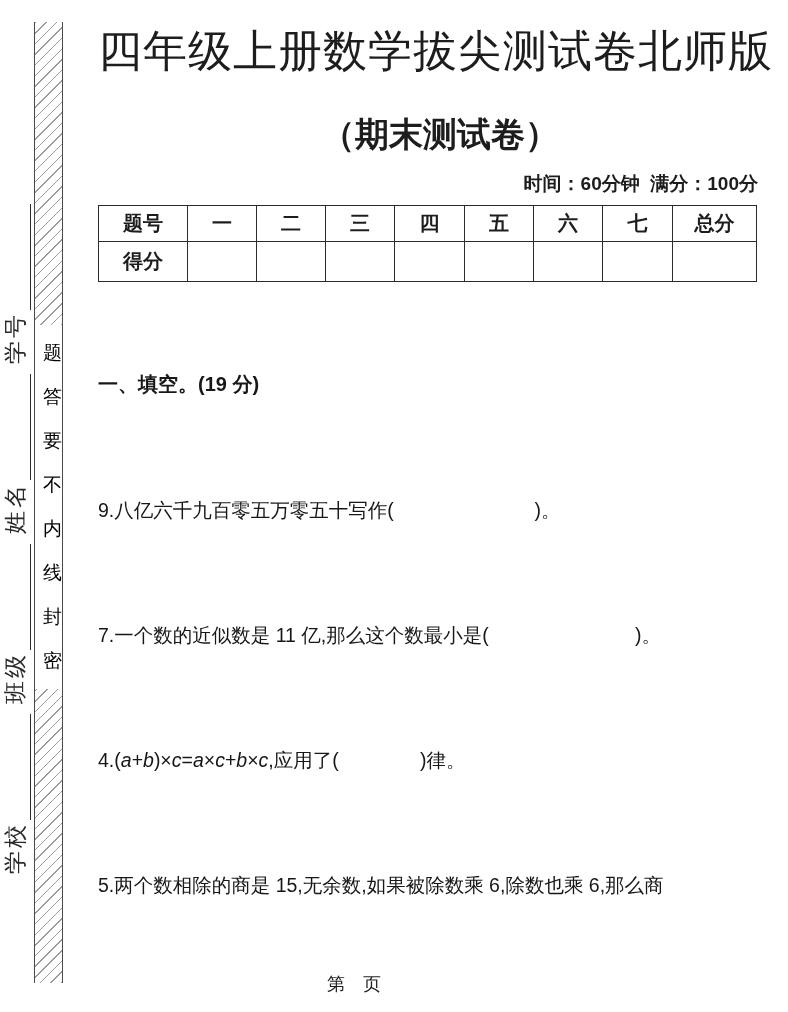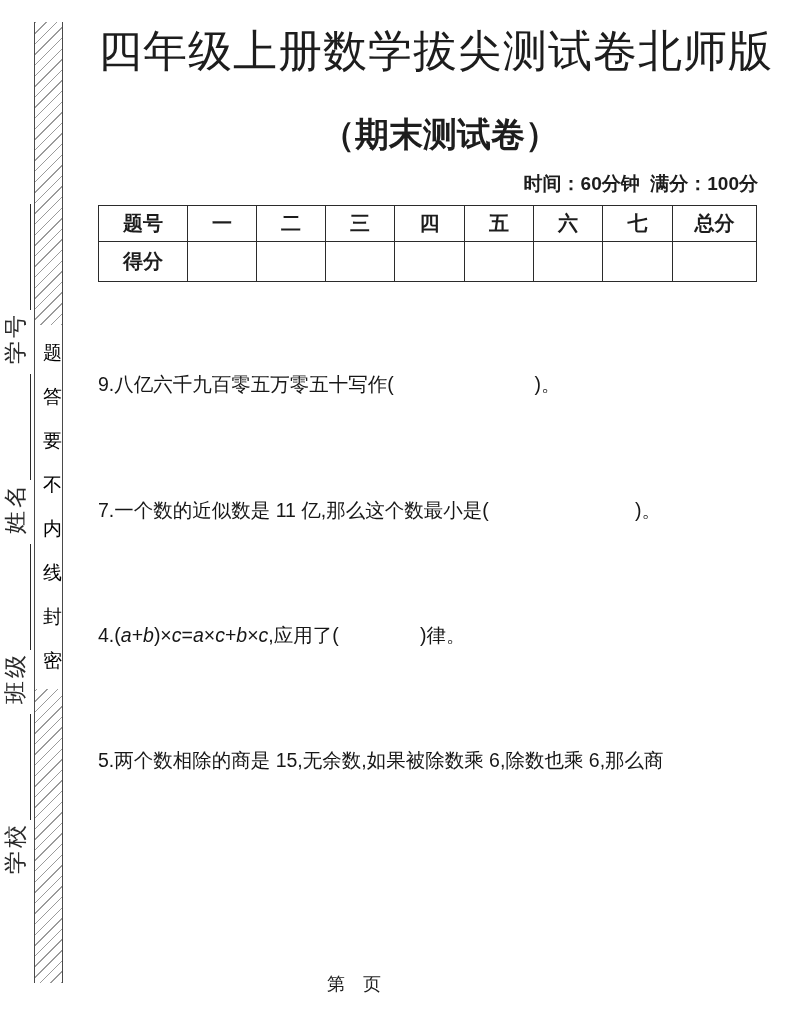--- a/index.html
+++ b/index.html
@@ -115,20 +115,21 @@
       <td></td>
       <td></td>
       <td></td>
       <td></td>
       <td></td>
     </tr>
   </tbody>
     </table>
 
   <div class="content">
+    <div class="line heading">一、填空。(19 分)</div>
     <div class="line"><span>9.八亿六千九百零五万零五十写作(                          )。</span></div>
     <div class="line"><span>7.一个数的近似数是 11 亿,那么这个数最小是(                           )。</span></div>
     <div class="line"><span>4.(</span><span class="it">a</span><span>+</span><span class="it">b</span><span>)×</span><span class="it">c</span><span>=</span><span class="it">a</span><span>×</span><span class="it">c</span><span>+</span><span class="it">b</span><span>×</span><span class="it">c</span><span>,应用了(               )律。</span></div>
     <div class="line"><span>5.两个数相除的商是 15,无余数,如果被除数乘 6,除数也乘 6,那么商</span></div>
     
     
     
     
     
     

